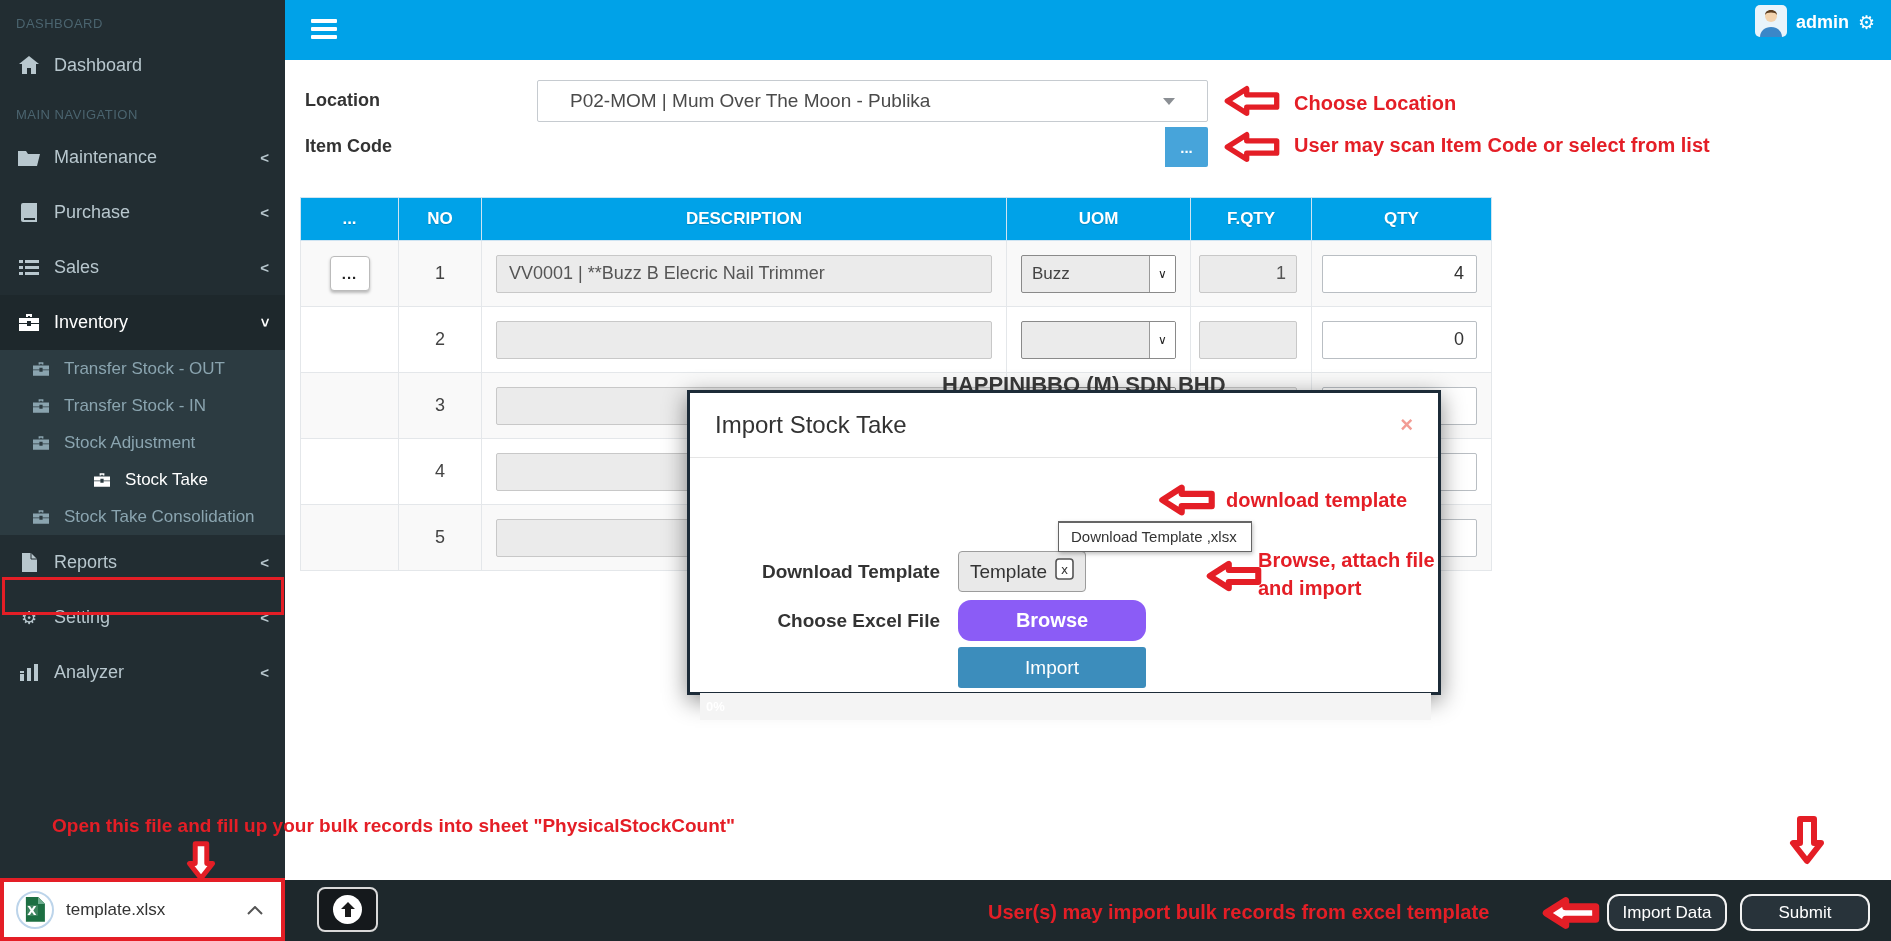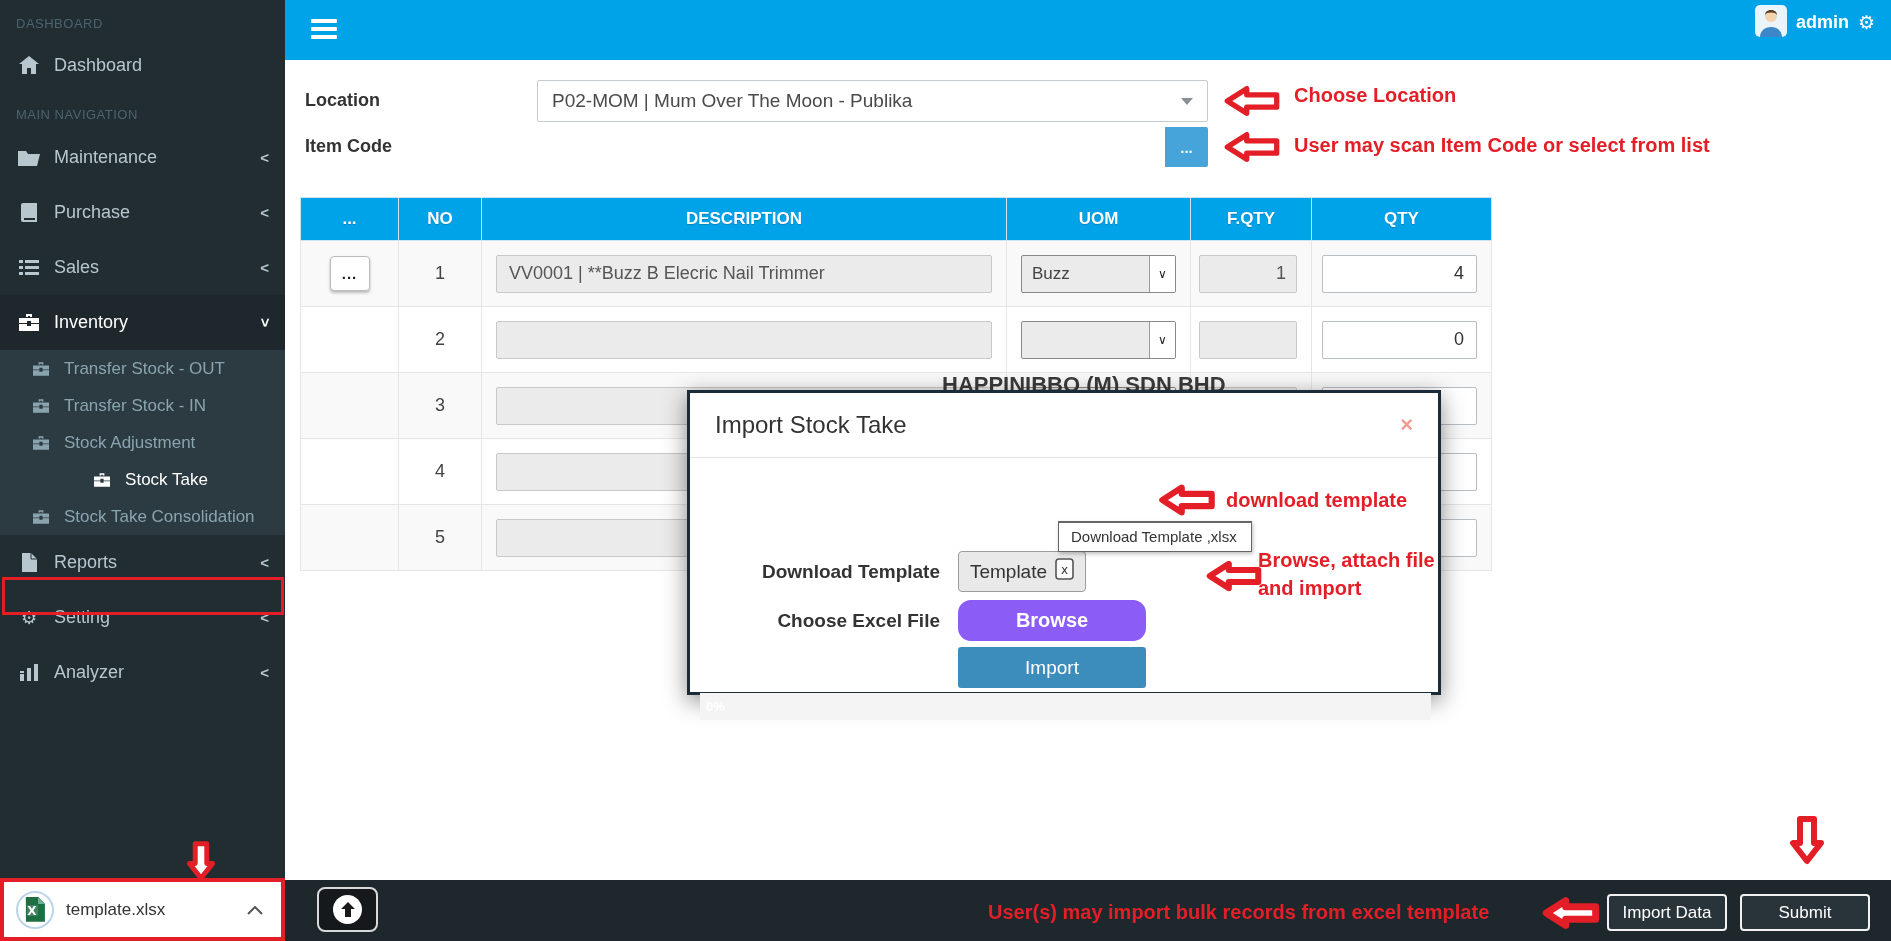--- a/index.html
+++ b/index.html
@@ -31,21 +31,21 @@
   #header { left:285px; top:0; width:1606px; height:60px; background:#00a2e8; z-index:2; }
   #hamburger { position:absolute; left:26px; top:19px; width:26px; cursor:pointer; }
   #hamburger div { height:4px; background:#fff; border-radius:1px; margin-bottom:4px; }
   #userbox { position:absolute; right:16px; top:0; height:45px; display:flex; align-items:center; gap:9px; color:#fff; }
   #username { font-size:18px; font-weight:bold; }
 
   
   #main { left:285px; top:60px; width:1606px; height:820px; background:#fff; z-index:1; }
   .form-label { position:absolute; font-size:18px; font-weight:bold; color:#333; z-index:3; }
   #location-select { left:537px; top:80px; width:671px; height:42px; border:1px solid #c6cbd0; border-radius:2px;
-     background:#fff; display:flex; align-items:center; padding:0 14px; font-size:19px; color:#4a4a4a; z-index:3; cursor:pointer; }
+     background:#fff; display:flex; align-items:center; padding:0 32px; font-size:19px; color:#4a4a4a; z-index:3; cursor:pointer; }
   #location-caret { margin-left:auto; width:0; height:0; border-left:6px solid transparent; border-right:6px solid transparent; border-top:7px solid #8b8f94; }
   #itemcode-input { left:537px; top:127px; width:628px; height:40px; border:1px solid #c6cbd0; border-radius:2px 0 0 2px;
      padding:0 14px; font-size:19px; color:#333; z-index:3; }
   #itemcode-input::placeholder { color:#b4bac0; }
   #dots-button { left:1165px; top:127px; width:43px; height:40px; background:#47a4da; color:#fff; border:none;
      border-radius:0 2px 2px 0; font-size:15px; font-weight:bold; z-index:3; cursor:pointer; }
 
   
   #stock-table { left:300px; top:197px; border-collapse:collapse; table-layout:fixed; z-index:2; position:absolute; background:#fff; }
   #stock-table th { background:#00a2e8; color:#fff; font-weight:bold; font-size:17px; height:43px;
@@ -82,21 +82,21 @@
   #progress-strip { position:absolute; left:10px; top:235px; width:731px; height:27px; background:#f4f4f4; }
   #progress-strip span { color:#fff; font-size:13px; font-weight:bold; padding-left:6px; line-height:27px; }
   #tooltip { left:1058px; top:521px; z-index:60; background:#fff; border:1px solid #666; border-top-width:2px;
      box-shadow:1px 2px 4px rgba(0,0,0,.25); padding:5px 14px 6px 12px; font-size:15px; color:#333; white-space:nowrap; }
 
   
   #footer { left:285px; top:880px; width:1606px; height:61px; background:#1e282c; z-index:3; }
   #back-top { position:absolute; left:32px; top:7px; width:61px; height:45px; background:#15191c; border:2px solid #d9d9d9;
      border-radius:8px; display:flex; align-items:center; justify-content:center; cursor:pointer; }
   #back-top .circ { width:29px; height:29px; background:#fff; border-radius:50%; display:flex; align-items:center; justify-content:center; }
-  .footer-btn { position:absolute; top:14px; height:37px; background:#28333a; border:2px solid #f2f2f2; border-radius:4px;
+  .footer-btn { position:absolute; top:14px; height:37px; background:#28333a; border:2px solid #f2f2f2; border-radius:12px;
      color:#fff; font-size:17px; cursor:pointer; }
   #import-data-btn { left:1322px; width:120px; }
   #submit-btn { left:1455px; width:130px; }
 
   
   #download-bar { left:0; top:878px; width:285px; height:63px; background:#fff; border:4px solid #e41e26;
      display:flex; align-items:center; z-index:85; cursor:pointer; }
   #xlsx-circle { width:38px; height:38px; border-radius:50%; border:2px solid #bcd4ea; background:#fff;
      margin-left:12px; display:flex; align-items:center; justify-content:center; }
   #dl-filename { margin-left:12px; font-size:17px; color:#333; }
@@ -437,38 +437,39 @@
     <span id="dl-chevron">
       <svg width="16" height="9" viewBox="0 0 16 9">
           <path d="M1 8 8 1l7 7" fill="none" stroke="#555" stroke-width="2"></path>
         </svg>
     </span>
   </div>
 
   <svg class="arrow" style="left:1224px; top:86px;" width="56" height="30" viewBox="0 0 60 34">
     <path d="M2 17 24 3v7h34v14H24v7z" fill="#fff" stroke="#e41e26" stroke-width="6" stroke-linejoin="round"></path>
   </svg>
-  <div class="anno anno-20" style="left:1294px; top:84px;text-align:right;">Choose Location</div>
+  <div class="anno anno-20" style="left:1294px; top:92px;text-align:right;">Choose Location</div>
 
   <svg class="arrow" style="left:1224px; top:132px;" width="56" height="30" viewBox="0 0 60 34">
     <path d="M2 17 24 3v7h34v14H24v7z" fill="#fff" stroke="#e41e26" stroke-width="6" stroke-linejoin="round"></path>
   </svg>
   <div class="anno anno-20" style="left:1294px; top:134px;">User may scan Item Code or select from list</div>
 
   <svg class="arrow" style="left:1160px; top:485px; z-index:95;" width="54" height="30" viewBox="0 0 60 34">
     <path d="M2 17 24 3v7h34v14H24v7z" fill="#fff" stroke="#e41e26" stroke-width="7" stroke-linejoin="round"></path>
   </svg>
   <div class="anno anno-20" style="left:1226px; top:489px; z-index:95;">download template</div>
 
   <svg class="arrow" style="left:1208px; top:561px; z-index:95;" width="52" height="30" viewBox="0 0 60 34">
     <path d="M2 17 24 3v7h34v14H24v7z" fill="#fff" stroke="#e41e26" stroke-width="7" stroke-linejoin="round"></path>
   </svg>
   <div class="anno anno-20" style="left:1258px; top:549px; z-index:95;">Browse, attach file</div>
   <div class="anno anno-20" style="left:1258px; top:577px; z-index:95;">and import</div>
 
+  <div class="anno anno-19" style="left:52px; top:815px;">Open this file and fill up your bulk records into sheet "PhysicalStockCount"</div>
   <svg class="arrow" style="left:183px; top:842px;" width="36" height="38" viewBox="0 0 34 46">
     <path d="M17 44 3 26h7V2h14v24h7z" fill="#fff" stroke="#e41e26" stroke-width="6" stroke-linejoin="round"></path>
   </svg>
 
   <div class="anno anno-20" style="left:988px; top:901px;">User(s) may import bulk records from excel template</div>
   <svg class="arrow" style="left:1542px; top:898px;" width="58" height="30" viewBox="0 0 60 34">
     <path d="M2 17 24 3v7h34v14H24v7z" fill="#fff" stroke="#e41e26" stroke-width="8" stroke-linejoin="round"></path>
   </svg>
   <svg class="arrow" style="left:1790px; top:816px;" width="34" height="48" viewBox="0 0 34 46">
     <path d="M17 44 3 26h7V2h14v24h7z" fill="#fff" stroke="#e41e26" stroke-width="6" stroke-linejoin="round"></path>

